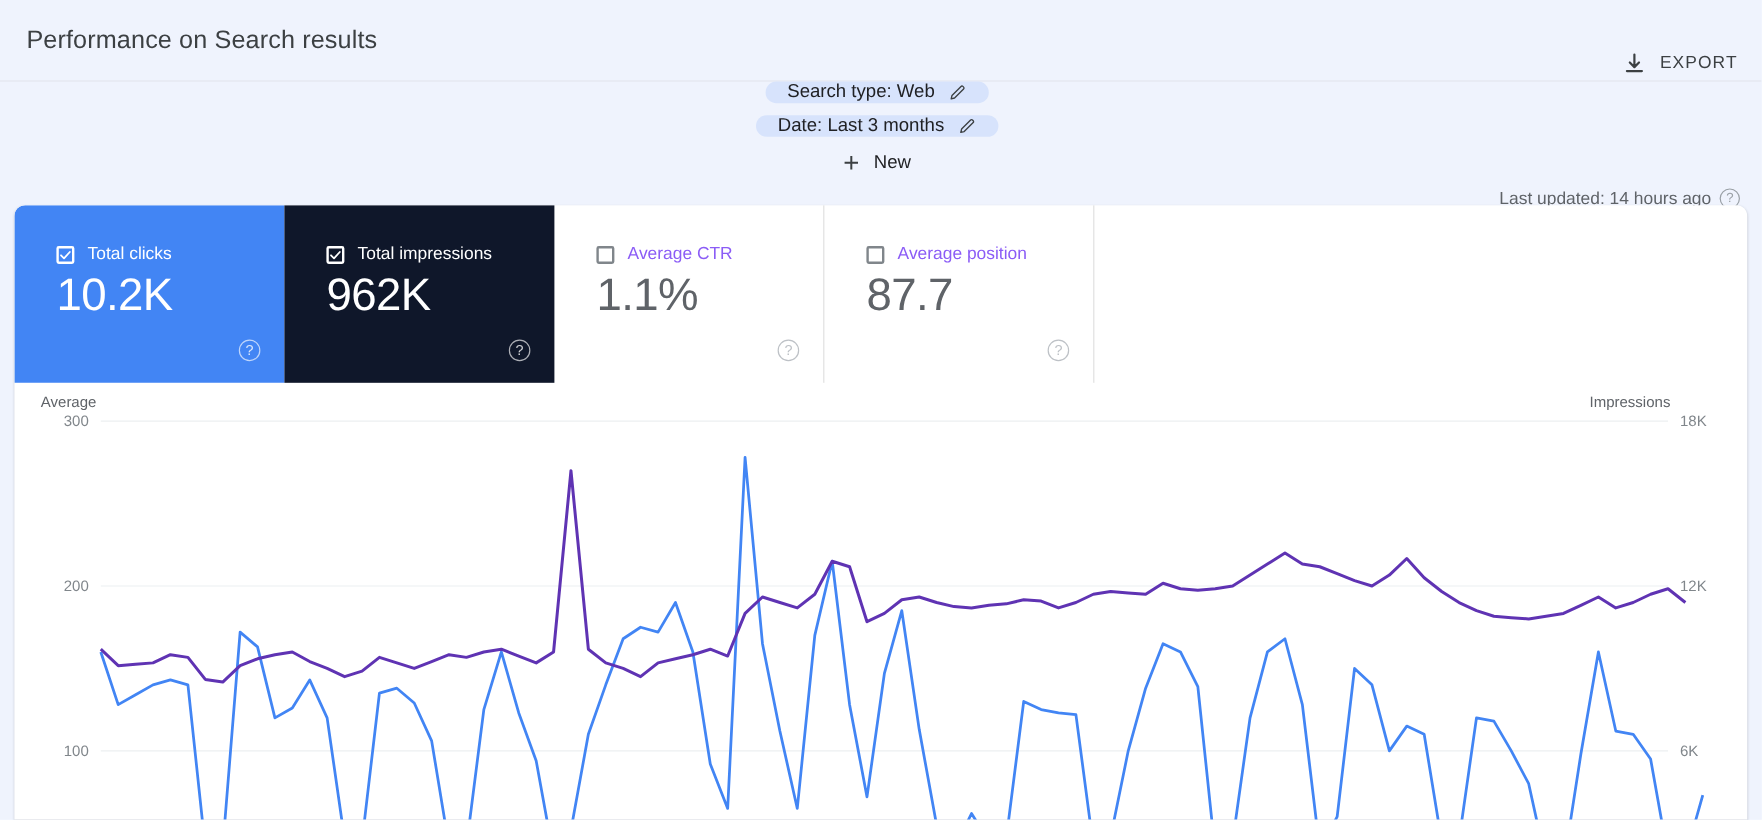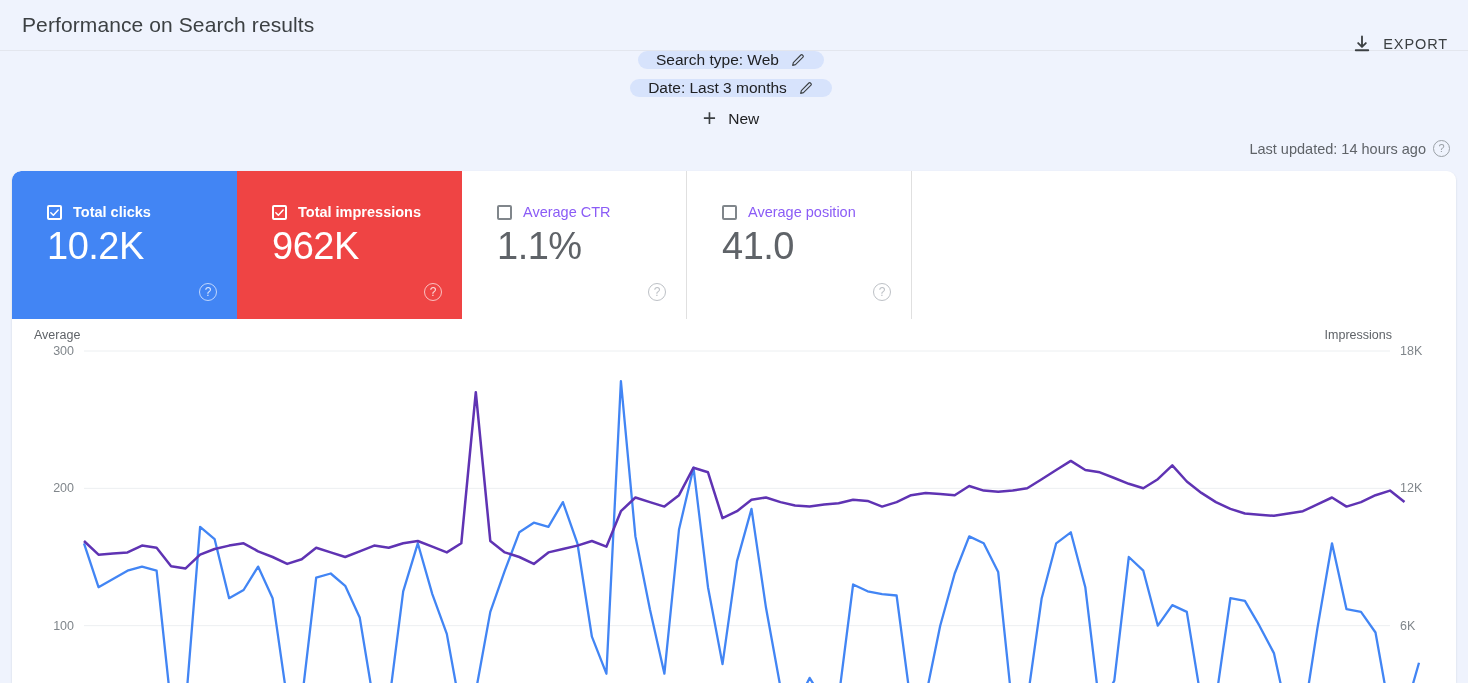--- a/index.html
+++ b/index.html
@@ -5,21 +5,21 @@
   * { box-sizing: border-box; margin: 0; padding: 0; }
   html, body {
     width: 1468px; height: 683px;
     font-family: "Liberation Sans", sans-serif;
     background: #eff3fd;
     overflow: hidden;
   }
 
   
   .header {
-    height: 51px;
+    height: 68px;
     display: flex; align-items: center; justify-content: space-between;
     padding: 0 16px 0 22px;
     border-bottom: 1px solid #e3e6ee;
   }
   .page-title {
     font-size: 21px; color: #3c4043; font-weight: 400; letter-spacing: .1px;
   }
   .export-btn {
     display: flex; align-items: center; gap: 11px;
     cursor: pointer; padding: 6px 4px; margin-top: 38px;
@@ -67,31 +67,31 @@
 
   
   .cards { display: flex; height: 148px; }
   .card {
     position: relative; width: 225px; padding: 33px 0 0 35px;
     border-right: 1px solid #e0e0e0; cursor: pointer;
   }
   .card:first-child { border-radius: 9px 0 0 0; }
   .card.active { border-right: none; }
   .card.blue   { background: #4285f4; }
-  .card.purple { background: #ef4444; }
+  .card.purple { background: #0f172a; }
   .card-top { display: flex; align-items: center; gap: 11px; }
   .cbox {
     width: 15px; height: 15px; border-radius: 2px; flex: none;
     display: flex; align-items: center; justify-content: center;
   }
   .cbox.on  { border: 2px solid #fff; }
   .cbox.off { border: 2px solid #80868b; }
   .cbox.on svg { width: 11px; height: 11px; display: block; }
   .card-label { font-size: 14.5px; }
-  .active .card-label { color: #fff; font-weight: bold; }
+  .active .card-label { color: #fff; }
   .inactive .card-label { color: #8b5cf6; }
   .card-value {
     margin-top: 5px; font-size: 38px; font-weight: 400; letter-spacing: -.5px;
   }
   .active .card-value { color: #fff; }
   .inactive .card-value { color: #5f6368; }
   .card-help {
     position: absolute; right: 20px; bottom: 18px;
     width: 18px; height: 18px; border-radius: 50%; border: 1.3px solid;
     font-size: 12px; line-height: 16px; text-align: center; cursor: pointer;
@@ -197,21 +197,21 @@
       </div>
       <div class="card-value">1.1%</div>
       <span class="card-help">?</span>
     </div>
 
     <div class="card inactive">
       <div class="card-top">
         <span class="cbox off"></span>
         <span class="card-label">Average position</span>
       </div>
-      <div class="card-value">41.0</div>
+      <div class="card-value">87.7</div>
       <span class="card-help">?</span>
     </div>
   </div>
 
   <div class="chart-area">
     <div class="axis-title left">Average</div>
     <div class="axis-title right">Impressions</div>
     <svg class="plot" id="plot" viewBox="0 0 1444 510" preserveAspectRatio="none">
         <line x1="72" x2="1378" y1="444" y2="444" class="baseline"></line>
         <text x="62" y="448" class="tick" text-anchor="end">0</text>

